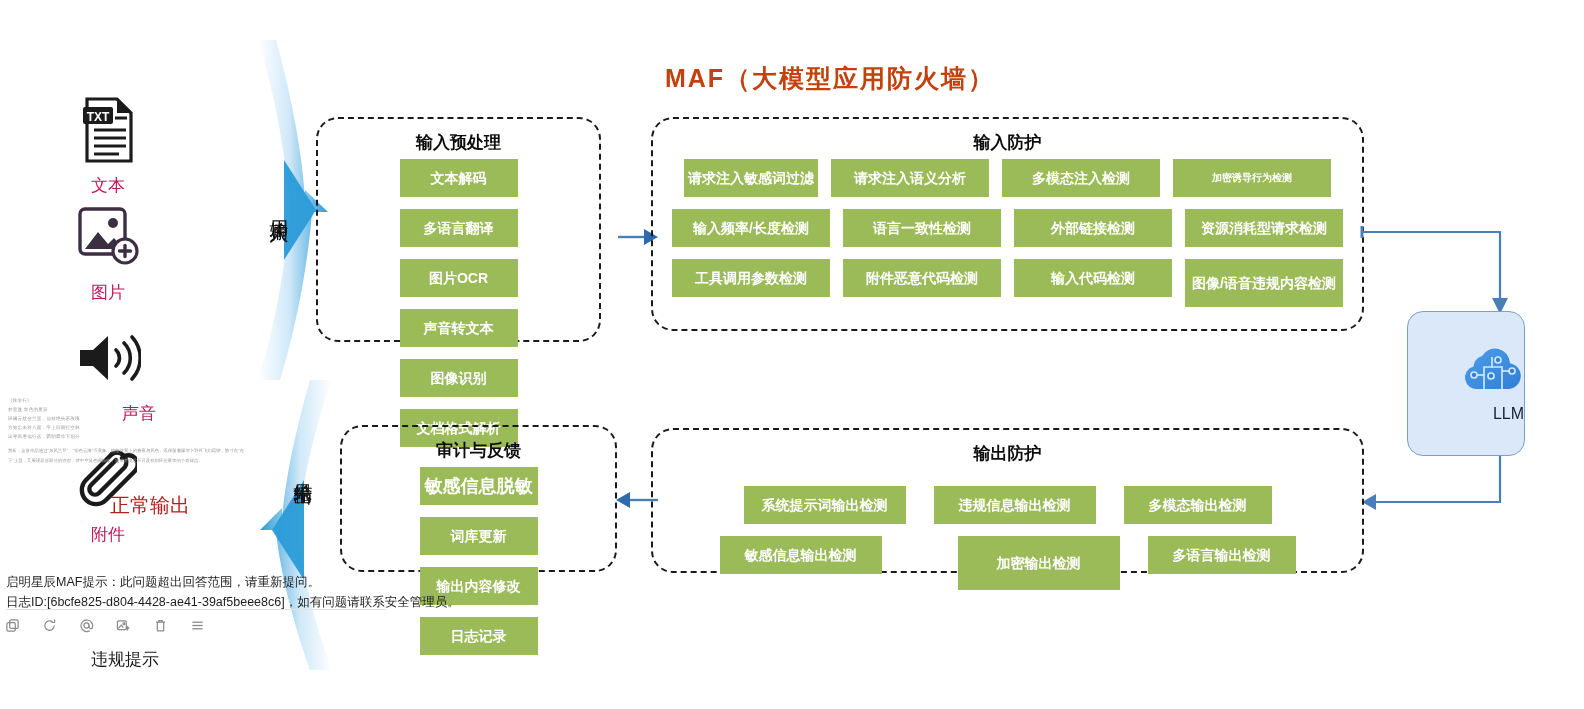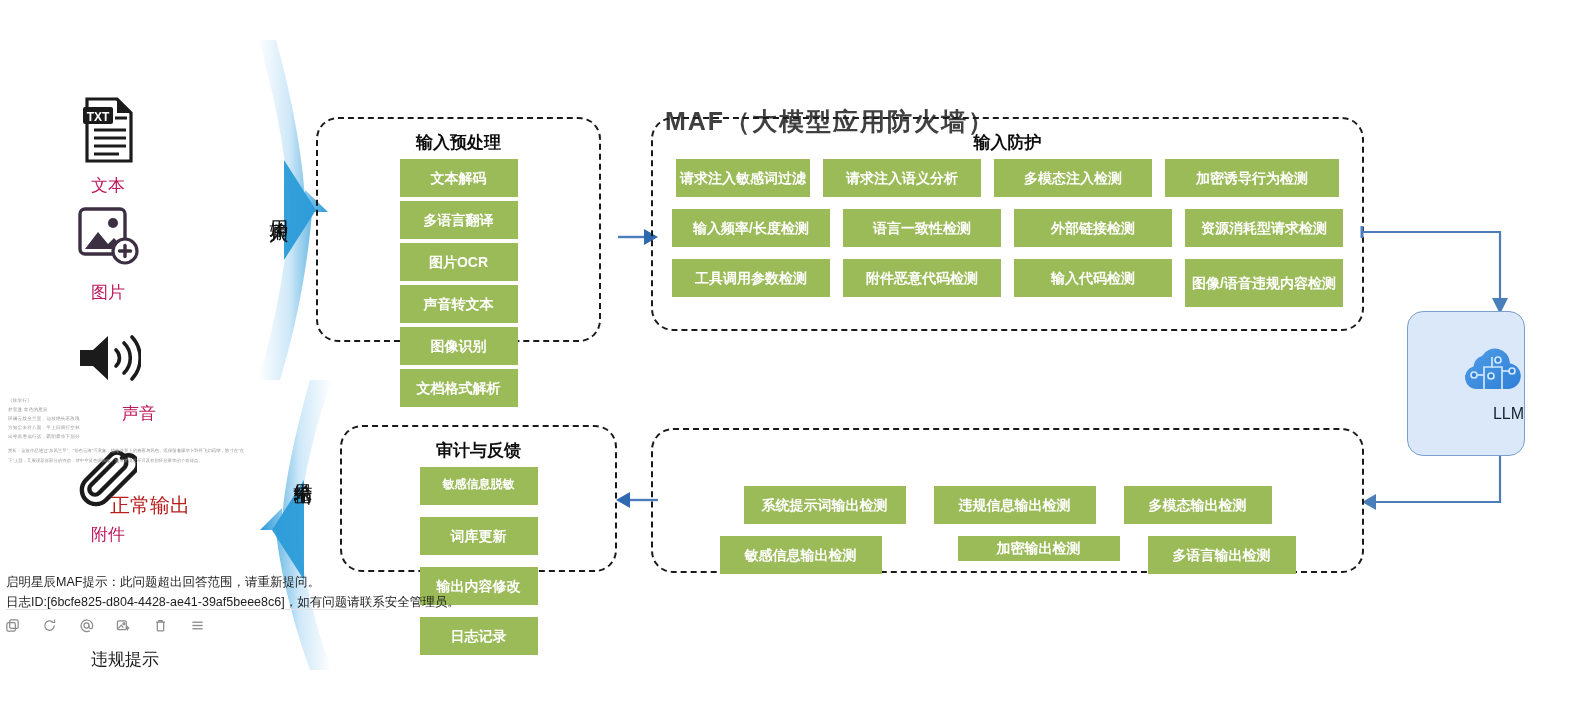--- a/index.html
+++ b/index.html
@@ -6,21 +6,21 @@
   body{
     width:1584px;height:709px;background:#ffffff;
     font-family:"Liberation Sans","DejaVu Sans",sans-serif;
     position:relative;overflow:hidden;
   }
   .abs{position:absolute;}
 
   
   #maf-title{
     left:600px;top:62px;width:460px;text-align:center;
-    color:#404040;font-size:25px;font-weight:bold;letter-spacing:2px;margin-top:43px;
+    color:#c2410c;font-size:25px;font-weight:bold;letter-spacing:2px;
   }
 
   
   .icon-cell{width:96px;text-align:center;}
   .icon-art{height:80px;display:flex;align-items:center;justify-content:center;}
   .icon-label{font-size:17px;color:#be185d;margin-top:4px;}
 
   
   .chev-wrap{position:absolute;}
   .chev-text{
@@ -161,21 +161,21 @@
       </linearGradient>
     </defs>
     <path d="M84 0 C62 60 52 120 50 148 C52 176 62 232 84 290 L62 290 C40 228 30 176 28 150 L12 150 L34 128 L34 140 C36 108 46 56 62 0 Z" fill="url(#gradDn)"></path>
     <path d="M56 100 L24 150 L56 200 Z" fill="#2a9bd8" opacity="0.95"></path>
   </svg>
   <div class="chev-text" style="left:42px;top:88px;">结果输出</div>
 </div>
 
 <div class="group" style="left:316px;top:117px;width:285px;height:225px;">
   <div class="group-title">输入预处理</div>
-  <div class="chips" style="gap:4px 14px;padding:0 16px;box-sizing:border-box;">
+  <div class="chips" style="gap:12px 14px;padding:0 16px;box-sizing:border-box;">
     <div class="chip" style="width:118px;height:38px;font-size:14px;">文本解码</div>
     <div class="chip" style="width:118px;height:38px;font-size:14px;">多语言翻译</div>
     <div class="chip" style="width:118px;height:38px;font-size:14px;">图片OCR</div>
     <div class="chip" style="width:118px;height:38px;font-size:14px;">声音转文本</div>
     <div class="chip" style="width:118px;height:38px;font-size:14px;">图像识别</div>
     <div class="chip" style="width:118px;height:38px;font-size:14px;">文档格式解析</div>
   </div>
 </div>
 
 <div class="abs" style="left:618px;top:225px;width:40px;height:24px;">
@@ -184,21 +184,21 @@
     <path d="M26 4 L40 12 L26 20 Z" fill="#2f6ab0"></path>
   </svg>
 </div>
 
 <div class="group" style="left:651px;top:117px;width:713px;height:214px;">
   <div class="group-title">输入防护</div>
   <div class="chips" style="gap:12px 13px;padding:0 18px;box-sizing:border-box;">
     <div class="chip" style="width:134px;height:38px;font-size:14px;">请求注入敏感词过滤</div>
     <div class="chip" style="width:158px;height:38px;font-size:14px;">请求注入语义分析</div>
     <div class="chip" style="width:158px;height:38px;font-size:14px;">多模态注入检测</div>
-    <div class="chip" style="width:174px;height:38px;font-size:14px;">加密诱导行为检测</div>
+    <div class="chip" style="width:158px;height:38px;font-size:10px;">加密诱导行为检测</div>
 
     <div class="chip" style="width:158px;height:38px;font-size:14px;">输入频率/长度检测</div>
     <div class="chip" style="width:158px;height:38px;font-size:14px;">语言一致性检测</div>
     <div class="chip" style="width:158px;height:38px;font-size:14px;">外部链接检测</div>
     <div class="chip" style="width:158px;height:38px;font-size:14px;">资源消耗型请求检测</div>
 
     <div class="chip" style="width:158px;height:38px;font-size:14px;">工具调用参数检测</div>
     <div class="chip" style="width:158px;height:38px;font-size:14px;">附件恶意代码检测</div>
     <div class="chip" style="width:158px;height:38px;font-size:14px;">输入代码检测</div>
     <div class="chip" style="width:158px;height:48px;font-size:14px;padding:0 6px;">图像/语音违规内容检测</div>
@@ -244,41 +244,42 @@
 <div class="abs" style="left:1360px;top:456px;width:150px;height:60px;">
   <svg width="150" height="60" viewBox="0 0 150 60">
     <polyline points="140,0 140,46 14,46" fill="none" stroke="#4a7ebb" stroke-width="2.2"></polyline>
     <path d="M16 38 L2 46 L16 54 Z" fill="#4a7ebb"></path>
   </svg>
 </div>
 
 <div class="group" style="left:340px;top:425px;width:277px;height:147px;">
   <div class="group-title">审计与反馈</div>
   <div class="chips" style="gap:12px 14px;padding:0 14px;box-sizing:border-box;">
-    <div class="chip" style="width:118px;height:38px;font-size:12px;font-family:Liberation Mono, monospace;">敏感信息脱敏</div>
+    <div class="chip" style="width:118px;height:38px;font-size:18px;">敏感信息脱敏</div>
     <div class="chip" style="width:118px;height:38px;font-size:14px;">词库更新</div>
     <div class="chip" style="width:118px;height:38px;font-size:14px;">输出内容修改</div>
     <div class="chip" style="width:118px;height:38px;font-size:14px;">日志记录</div>
   </div>
 </div>
 
 <div class="abs" style="left:614px;top:488px;width:44px;height:24px;">
   <svg width="44" height="24" viewBox="0 0 44 24">
     <line x1="44" y1="12" x2="14" y2="12" stroke="#4a7ebb" stroke-width="2.4"></line>
     <path d="M16 4 L2 12 L16 20 Z" fill="#2f6ab0"></path>
   </svg>
 </div>
 
 <div class="group" style="left:651px;top:428px;width:713px;height:145px;">
+  <div class="group-title">输出防护</div>
   <div class="chips" style="gap:12px 28px;padding:16px 40px;box-sizing:border-box;">
     <div class="chip" style="width:162px;height:38px;font-size:14px;">系统提示词输出检测</div>
     <div class="chip" style="width:162px;height:38px;font-size:14px;">违规信息输出检测</div>
     <div class="chip" style="width:148px;height:38px;font-size:14px;">多模态输出检测</div>
     <div class="chip" style="width:162px;height:38px;font-size:14px;">敏感信息输出检测</div>
-    <div class="chip" style="width:162px;height:25px;font-size:14px;margin-left:48px;">加密输出检测</div>
+    <div class="chip" style="width:162px;height:54px;font-size:14px;margin-left:48px;">加密输出检测</div>
     <div class="chip" style="width:148px;height:38px;font-size:14px;">多语言输出检测</div>
   </div>
 </div>
 
 <div class="abs" id="poem-block">
   <div class="poem-line">《咏学行》</div>
   <div class="poem-line">梦里逢 青色的星辰</div>
   <div class="poem-line">斑斓云纹金兰里，仙枝绝长若玫瑰</div>
   <div class="poem-line">方知尘未对八面，平上旧雨打空林</div>
   <div class="poem-line">出寻再看似行远，霜明霜华下划分</div>

